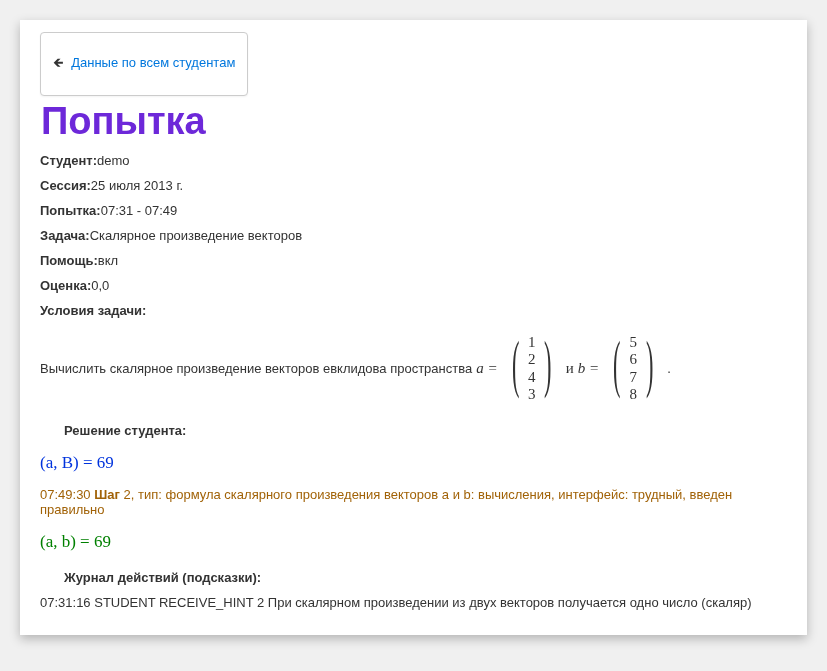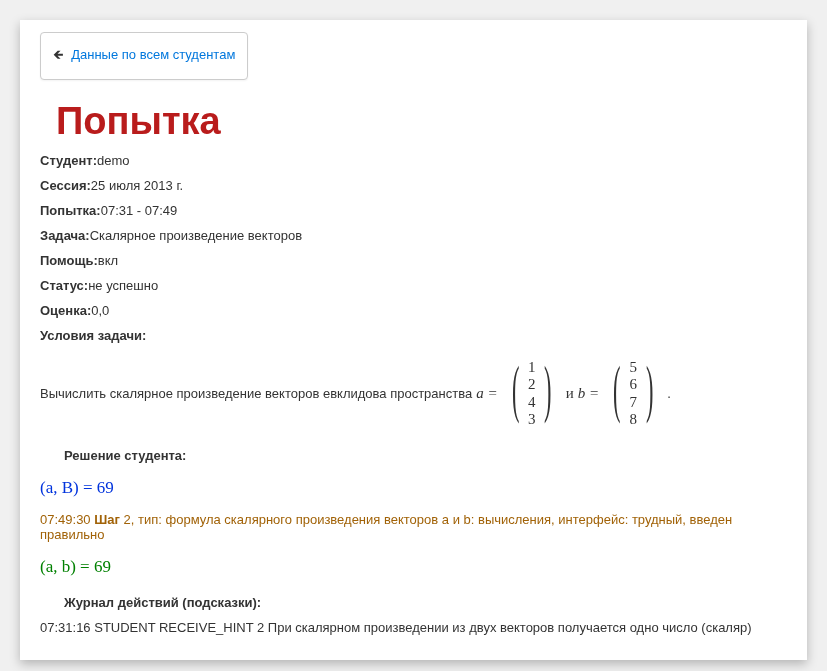--- a/index.html
+++ b/index.html
@@ -16,36 +16,36 @@
     padding: 12px 20px 20px 20px;
     box-shadow: 0 4px 10px rgba(0,0,0,0.25);
     box-sizing: border-box;
     position: relative;
   }
   .back-btn {
     display: inline-block;
     background: #fff;
     border: 1px solid #ccc;
     border-radius: 4px;
-    padding: 12px 12px;
+    padding: 20px 12px;
     font-size: 13px;
     color: #0077dd;
     cursor: pointer;
     box-shadow: inset 0 1px 0 rgba(255,255,255,0.2), 0 1px 2px rgba(0,0,0,0.05);
-    margin-bottom: 16px;
+    margin-bottom: 0;
   }
   .back-btn .arrow {
     color: #333;
     margin-right: 4px;
   }
   h1.title {
     font-size: 38px;
     font-weight: bold;
-    margin: 4px 0 8px 16px;
-    color: #b91c1c;
+    margin: 4px 0 8px 1px;
+    color: #6d28d9;
   }
   .meta-row {
     margin: 10px 0;
     font-size: 13px;
     color: #333;
   }
   .meta-row .label {
     font-weight: bold;
   }
   .problem-text {
@@ -132,23 +132,20 @@
   <div class="meta-row">
     <span class="label">Попытка:</span><span>07:31 - 07:49</span>
   </div>
   <div class="meta-row">
     <span class="label">Задача:</span><span>Скалярное произведение векторов</span>
   </div>
   <div class="meta-row">
     <span class="label">Помощь:</span><span>вкл</span>
   </div>
   <div class="meta-row">
-    <span class="label">Статус:</span><span>не успешно</span>
-  </div>
-  <div class="meta-row">
     <span class="label">Оценка:</span><span>0,0</span>
   </div>
   <div class="meta-row">
     <span class="label">Условия задачи:</span>
   </div>
 
   <div class="problem-text">
     <span>Вычислить скалярное произведение векторов евклидова пространства </span>
     <span class="math-var">a =</span>
     <span class="vector">

